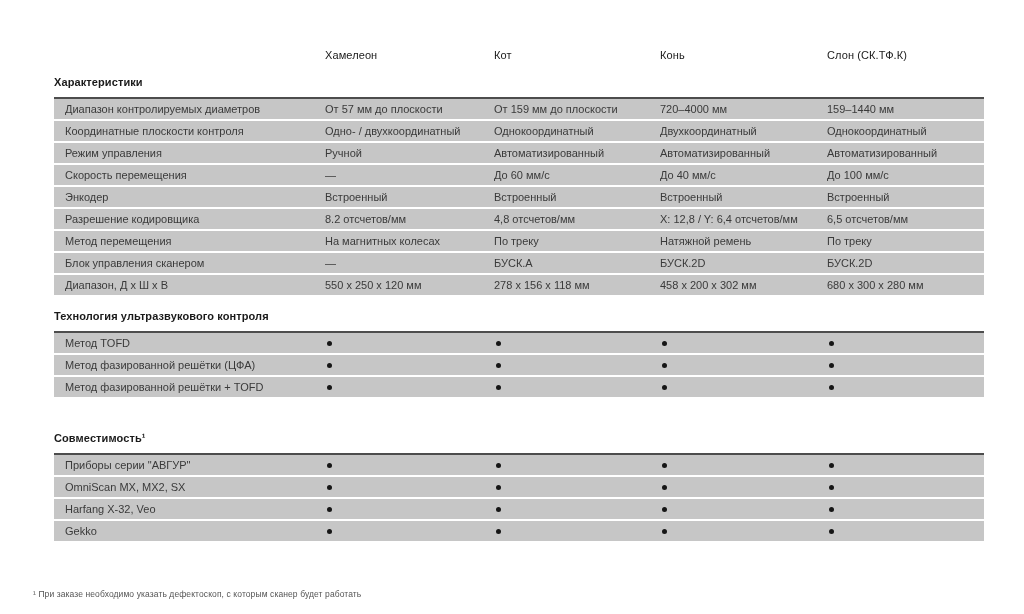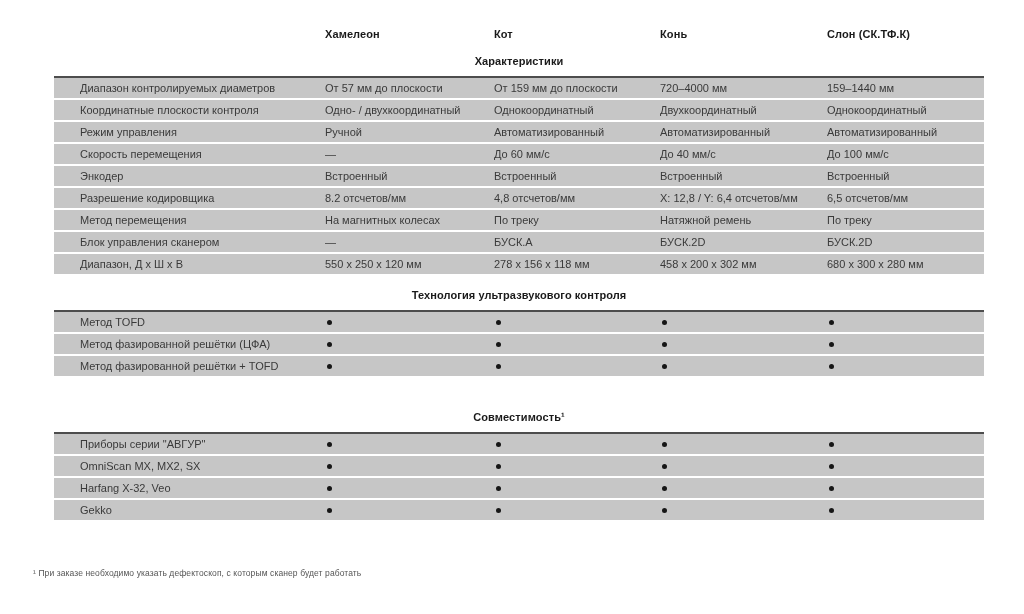--- a/index.html
+++ b/index.html
@@ -22,53 +22,52 @@
     margin-left: 54px;
     width: 930px;
   }
   
   .grid5 {
     display: grid;
     grid-template-columns: 271px 169px 166px 167px 157px;
     align-items: center;
   }
   .col-headers {
-    padding-top: 27px;
+    padding-top: 48px;
     height: 14px;
     font-size: 11px;
-    font-weight: bold;
+    font-weight: normal;
     color: var(--heading, #1a1a1a);
     letter-spacing: 0.1px;
   }
   .col-headers .spacer {  }
   .section-title {
     font-size: 11px;
     font-weight: bold;
     color: var(--heading, #1a1a1a);
     height: 14px;
     line-height: 14px;
     margin-bottom: 8px;
     letter-spacing: 0.1px;
-    text-align: center;
   }
   .sec-1 .section-title { margin-top: 13px; }
   .sec-2 .section-title { margin-top: 14px; }
   .sec-3 .section-title { margin-top: 34px; }
   .tbl {
     border-top: 2px solid var(--tbl-border, #4d4d4d);
   }
   .row {
     height: 20px;
     background: var(--row-bg, #c6c6c6);
     margin-bottom: 2px;
     font-size: 11px;
     color: var(--cell-text, #3a3a3a);
   }
   .row .label {
-    padding-left: 26px;
+    padding-left: 11px;
     white-space: nowrap;
     overflow: hidden;
   }
   .row .cell {
     white-space: nowrap;
     overflow: hidden;
     display: flex;
     align-items: center;
   }
   .dot {

